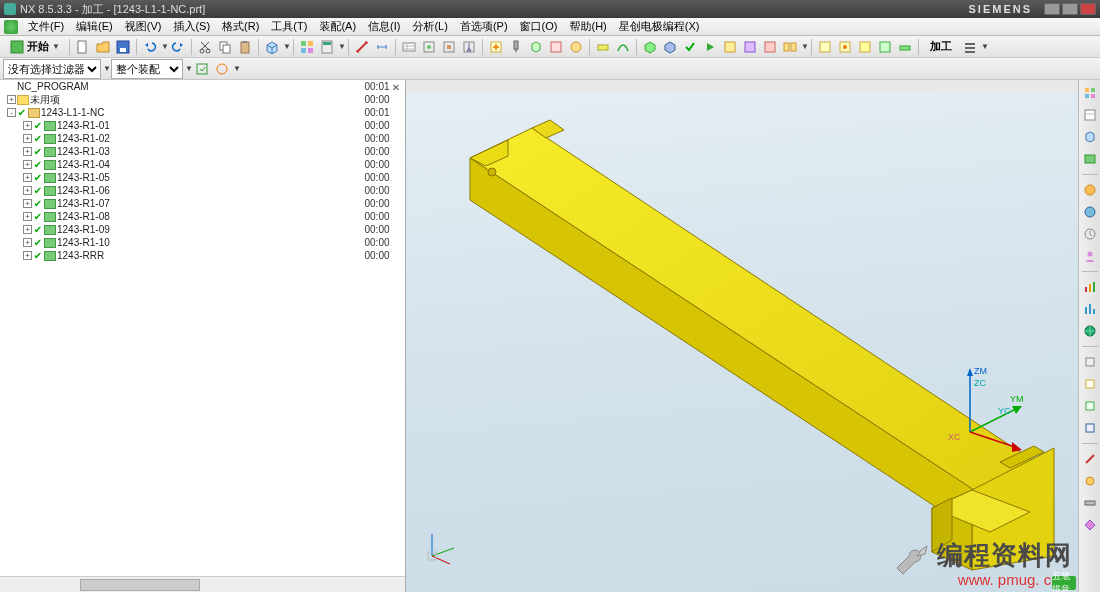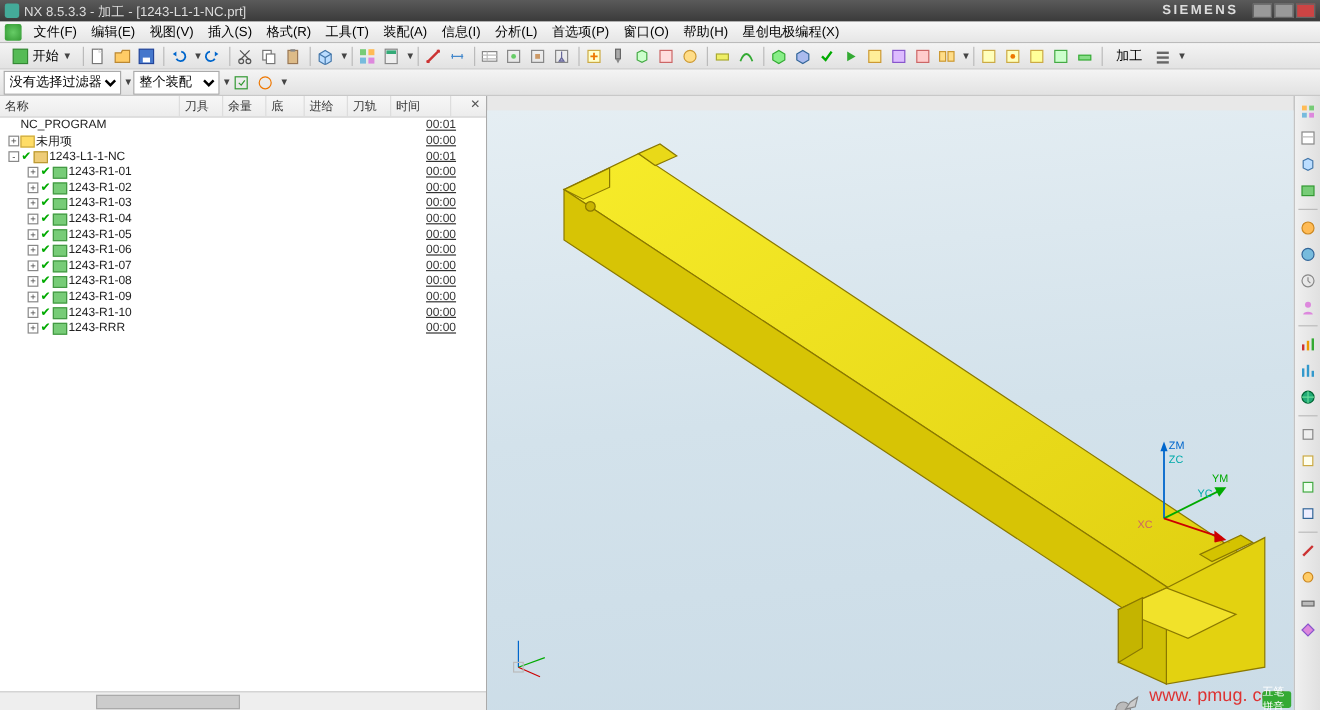--- a/index.html
+++ b/index.html
@@ -12,39 +12,39 @@
 .titlebar .brand { font-weight: bold; letter-spacing: 2px; color: #ddd; margin-right: 10px; }
 .titlebar .winbtn { width: 16px; height: 12px; background: #999; margin-left: 2px; border: 1px solid #666; }
 
 
 .menubar { height: 18px; background: linear-gradient(#f7f7f7,#e6e6e6); display: flex; align-items: center; padding: 0 4px; border-bottom: 1px solid #bbb; }
 .menubar .mico { width: 14px; height: 14px; background: radial-gradient(#6c6,#393); border-radius: 2px; margin-right: 4px; }
 .menubar .mitem { padding: 0 6px; cursor: default; }
 
 
 .toolrow { height: 22px; background: linear-gradient(#f4f4f4,#e2e2e2); border-bottom: 1px solid #c8c8c8; display: flex; align-items: center; padding: 0 3px; gap: 2px; }
-.tbtn { width: 18px; height: 18px; border: 1px solid transparent; display: flex; align-items: center; border-radius: 2px; cursor: pointer; }
+.tbtn { width: 18px; height: 18px; border: 1px solid transparent; display: flex; align-items: center; justify-content: center; border-radius: 2px; cursor: pointer; font-weight: bold; }
 .tsep { width: 1px; height: 16px; background: #bbb; margin: 0 2px; }
 .tbtn svg { width: 14px; height: 14px; }
 .tdrop { width: 6px; font-size: 8px; color: #444; }
 .tbtn.txt { width: auto; padding: 0 6px; gap: 3px; }
 select.tsel { height: 20px; font-size: 11px; border: 1px solid #aaa; background: #fff; }
 
 
 .main { display: flex; height: calc(592px - 18px - 18px - 22px - 22px); }
 
 
 .leftpanel { width: 406px; background: #fff; border-right: 1px solid #aaa; display: flex; flex-direction: column; position: relative; }
 .leftpanel .closebtn { position: absolute; right: 2px; top: 2px; width: 14px; height: 14px; font-size: 10px; text-align: center; line-height: 12px; cursor: pointer; color: #555; }
 .treehdr { display: flex; height: 18px; border-bottom: 1px solid #ccc; background: linear-gradient(#f7f7f7,#ececec); }
 .treehdr .hc { border-right: 1px solid #ddd; padding: 2px 4px; font-size: 10px; color: #333; white-space: nowrap; overflow: hidden; }
 .treebody { flex: 1; overflow: auto; }
 .treerow { display: flex; height: 13px; align-items: center; }
 .treerow .c0 { display: flex; align-items: center; gap: 1px; padding-left: 2px; }
-.treerow .cT { width: 50px; text-align: left; padding-right: 6px; font-size: 10px; color: #333; margin-left: auto; text-decoration: underline; }
+.treerow .cT { width: 50px; text-align: center; padding-right: 6px; font-size: 10px; color: #333; margin-left: auto; }
 .expander { width: 9px; height: 9px; border: 1px solid #888; font-size: 8px; line-height: 7px; text-align: center; color: #444; background: #fff; cursor: pointer; }
 .pad { display: inline-block; }
 .nodelbl { font-size: 10px; color: #222; white-space: nowrap; }
 .ticon { width: 12px; height: 10px; display: inline-block; }
 .ticon.prog { background: #ec7; border: 1px solid #b93; }
 .ticon.fold { background: #fd6; border: 1px solid #ca4; }
 .ticon.op   { background: #7c7; border: 1px solid #494; }
 .chk { width: 10px; height: 10px; display: inline-flex; align-items: center; justify-content: center; color: #0a0; font-size: 10px; line-height: 10px; }
 .leftpanel .hscroll { height: 16px; background: #eee; border-top: 1px solid #ccc; display: flex; align-items: center; }
 .leftpanel .hscroll .thumb { width: 120px; height: 12px; background: #ccc; margin-left: 80px; border: 1px solid #aaa; }
@@ -349,29 +349,20 @@
         <circle cx="7" cy="7" r="5" fill="none" stroke="#e70"></circle>
       </svg>
     </div>
   <span class="tdrop">▼</span>
 </div>
 
 <div class="main">
 
   <div class="leftpanel">
     <span class="closebtn">✕</span>
-    <div class="treehdr" id="treehdr">
-        <div class="hc" style="width: 150px;">名称</div>
-        <div class="hc" style="width: 36px;">刀具</div>
-        <div class="hc" style="width: 36px;">余量</div>
-        <div class="hc" style="width: 32px;">底</div>
-        <div class="hc" style="width: 36px;">进给</div>
-        <div class="hc" style="width: 36px;">刀轨</div>
-        <div class="hc" style="width: 50px;">时间</div>
-      </div>
     <div class="treebody" id="treebody">
         <div class="treerow">
           <div class="c0" style="width: 150px;">
             <span class="pad" style="width: 4px;"></span>
             <span style="width: 9px; display: inline-block;"></span>
             <span class="nodelbl">NC_PROGRAM</span>
           </div>
           <div class="cT">00:01</div>
         </div>
         <div class="treerow">
@@ -557,20 +548,21 @@
         <line x1="12" y1="30" x2="34" y2="22" stroke="#0a0"></line>
         <line x1="12" y1="30" x2="30" y2="38" stroke="#c00"></line>
       <rect x="8" y="26" width="8" height="8" fill="none" stroke="#bbb"></rect>
     </svg>
 
     <div class="watermark">
       <svg class="wrench" viewBox="0 0 40 30">
         <path d="M6 24l12-12a6 6 0 1 1 6 6L12 30z" fill="#bbb" stroke="#888"></path>
         <path d="M30 6l6-4-2 8-8 2z" fill="#ccc" stroke="#888"></path>
       </svg>
+      <div class="l1">编程资料网</div>
       <div class="l2">www. pmug. com</div>
     </div>
     <div class="statusdot">五笔拼音</div>
   </div>
 
   <div class="rbar">
     <div class="rbtn">
         <svg viewBox="0 0 14 14">
           <rect x="2" y="2" width="4" height="4" fill="#fb5"></rect>
           <rect x="8" y="2" width="4" height="4" fill="#7c7"></rect>

